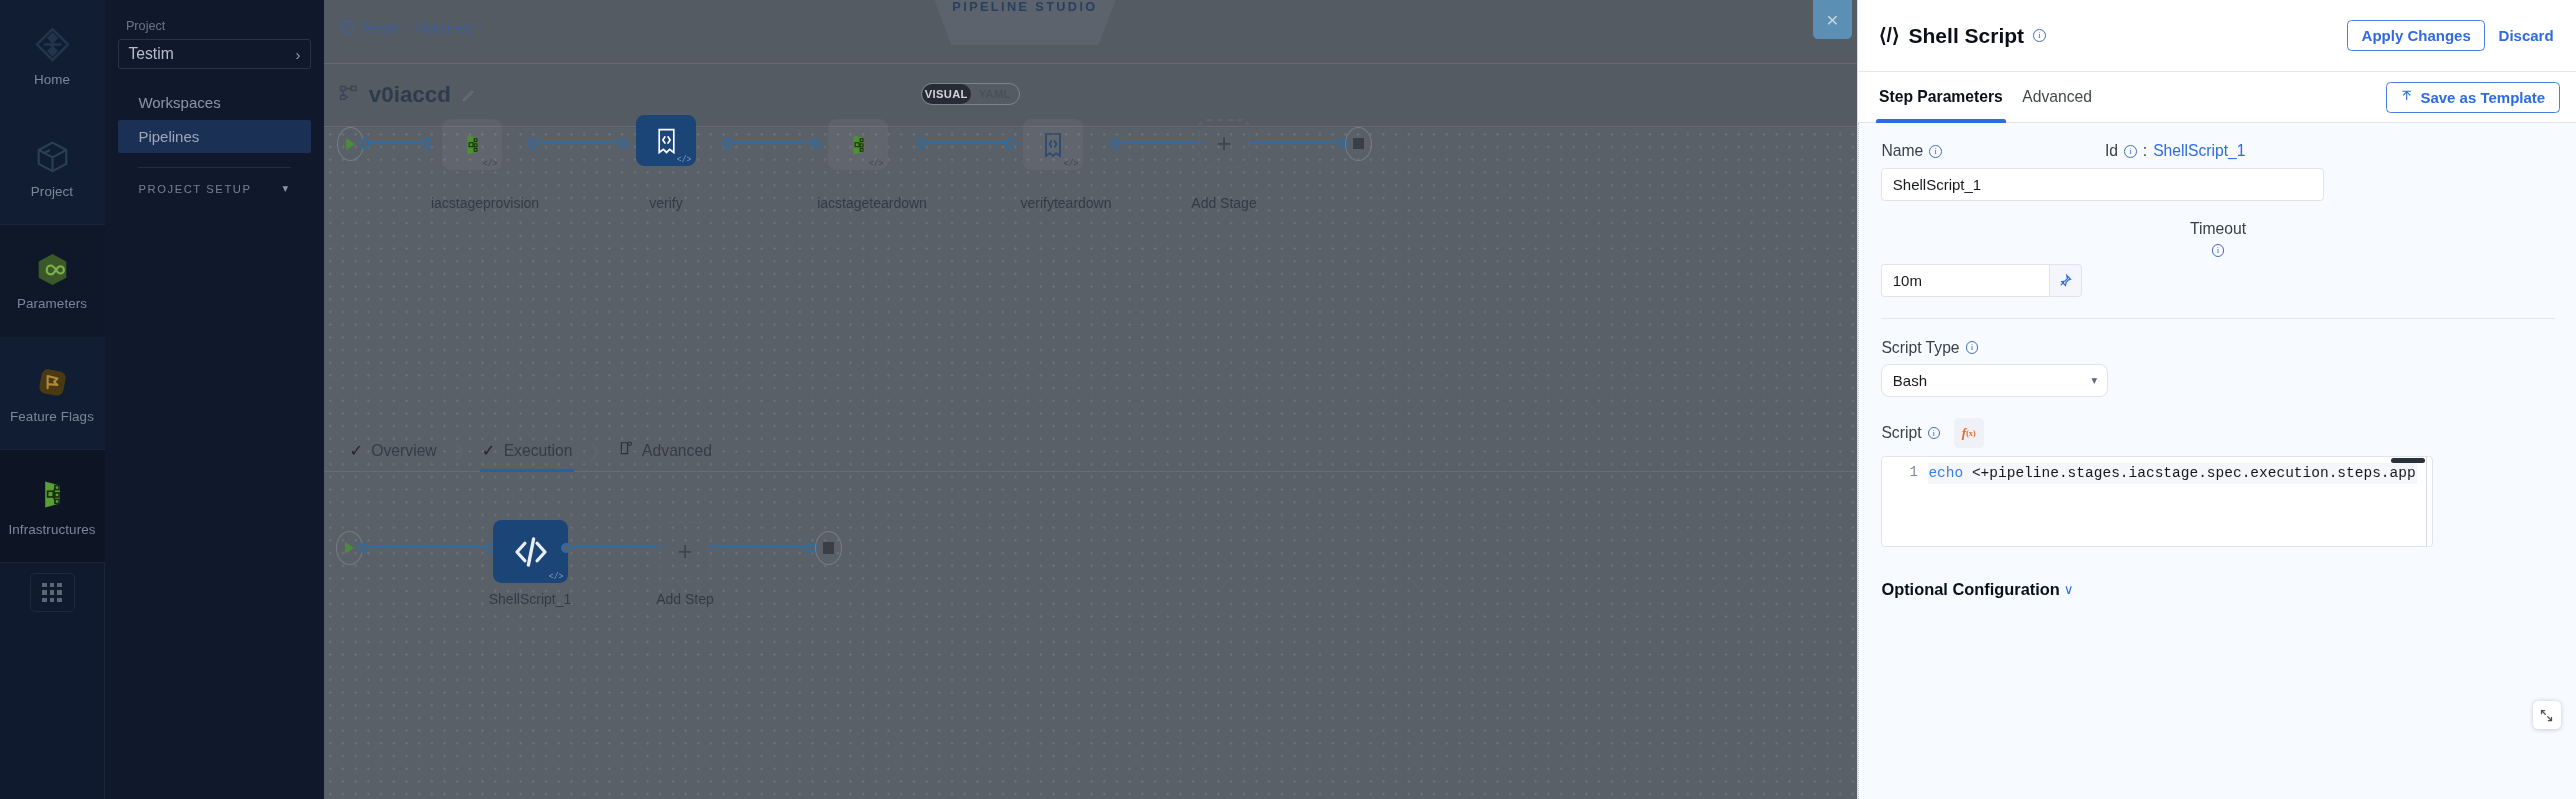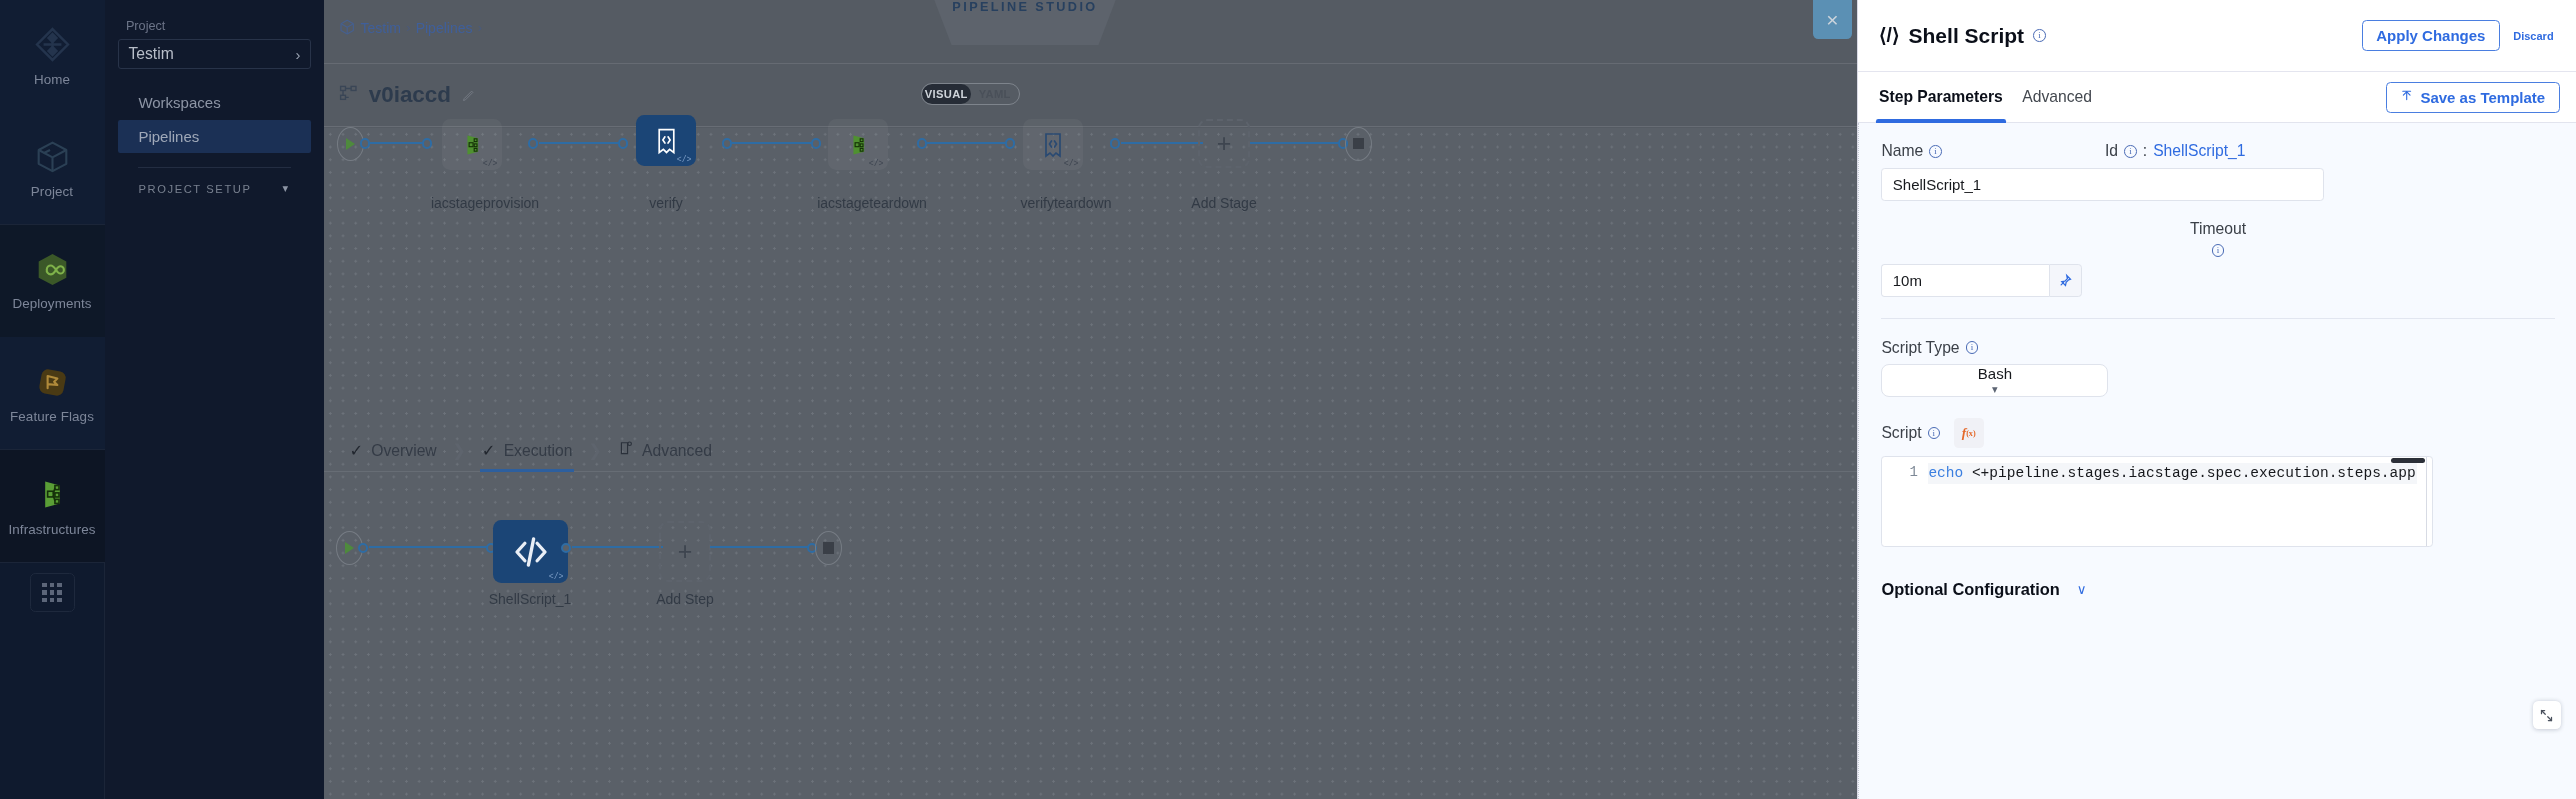--- a/index.html
+++ b/index.html
@@ -227,21 +227,21 @@
     font-family: "Liberation Serif", serif;
   }
   .head-actions { display: flex; align-items: center; gap: 13.4px; }
   .btn-outline {
     height: 31px; padding: 0 13.4px; border-radius: 4.5px;
     border: 0.7px solid #4a7ee0; background: #fff;
     color: #2f6be0; font-size: 15px; font-weight: 700;
     display: flex; align-items: center; gap: 6.7px;
   }
   .btn-text {
-    color: #2f6be0; font-size: 11px; font-weight: 700;
+    color: #2f6be0; font-size: 15px; font-weight: 700;
     padding-right: 6px;
   }
 
   .tabs-bar {
     height: 51px; display: flex; align-items: center;
     padding: 0 16.4px 0 21px; justify-content: space-between;
     border-bottom: 0.7px solid #e2e4ee; position: relative;
   }
   .ptabs { display: flex; align-items: center; gap: 19.4px; height: 51px; }
   .ptab {
@@ -291,21 +291,21 @@
     width: 33px; height: 33px;
     border: 0.7px solid #dfe3ec; border-radius: 0 3.7px 3.7px 0;
     background: #f4f6fb;
     display: flex; align-items: center; justify-content: center;
   }
   .hr-soft { height: 0.7px; background: #e2e6f0; margin: 21px 0 19.4px 0; }
   .sel-input {
     width: 227px; height: 33px;
     border: 0.7px solid #dfe3ec; border-radius: 8px; background: #fff;
     display: flex; align-items: center; justify-content: space-between;
-    padding: 0 10.4px; color: #17191d; font-size: 15px; flex-direction: column;
+    padding: 0 10.4px; color: #17191d; font-size: 15px;
   }
   .sel-chev { color: #5d6573; font-size: 11.2px; }
   .fx-btn {
     width: 30px; height: 30px; border-radius: 4.5px;
     background: #f0f1f6;
     display: flex; align-items: center; justify-content: center;
     color: #e4692a; font-size: 13.4px; font-weight: 700;
     font-family: "Liberation Serif", serif; font-style: italic;
   }
   .fx-btn sub { font-size: 8.2px; font-style: normal; }
@@ -336,21 +336,21 @@
     position: absolute; right: 5.2px; top: 0; bottom: 0;
     width: 1.5px; background: #d7dbe4;
   }
   .expand-btn {
     position: absolute; right: 16.4px; top: 12px;
     width: 28px; height: 28px; border-radius: 5.2px;
     background: #fff; box-shadow: 0 0.7px 4.5px rgba(30,40,70,.22);
     display: flex; align-items: center; justify-content: center;
   }
   .opt-conf {
-    display: flex; align-items: center; gap: 17px;
+    display: flex; align-items: center; gap: 4px;
     margin-top: 33px;
   }
   .opt-conf-label { font-size: 16.4px; font-weight: 700; color: #0b0f19; }
   .opt-chev { color: #2f6be0; font-size: 13.4px; }
 </style>
 </head>
 <body>
 
 <div id="root">
 
@@ -387,21 +387,21 @@
 
     <div class="rail-divider"></div>
 
     <div class="rail-item group-b">
       <span>
         <svg class="rail-ico" viewBox="0 0 48 48">
           <path d="M24 5 41 14v20L24 43 7 34V14Z" fill="#3b5828"></path>
           <path d="M17 24c0-3 2.4-5 5-5s4 2 6 5 3 5 5.5 5a4.5 4.5 0 1 0 0-9c-2.5 0-3.5 2-5.5 5s-3.6 5-6 5a5 5 0 0 1-5-6z" fill="none" stroke="#7fb24a" stroke-width="2.6"></path>
         </svg>
       </span>
-      <span class="rail-label">Deployments</span>
+      <span class="rail-label">Parameters</span>
     </div>
 
 
     <div class="rail-divider"></div>
 
     <div class="rail-item group-a">
       <span>
         <svg class="rail-ico" viewBox="0 0 48 48">
           <rect x="9" y="9" width="30" height="30" rx="8" transform="rotate(11 24 24)" fill="#4a3a14"></rect>
           <path d="M18 31V16l12 3-4 4 4 4-12-1z" fill="none" stroke="#b08a3a" stroke-width="2.6" stroke-linejoin="round"></path>

